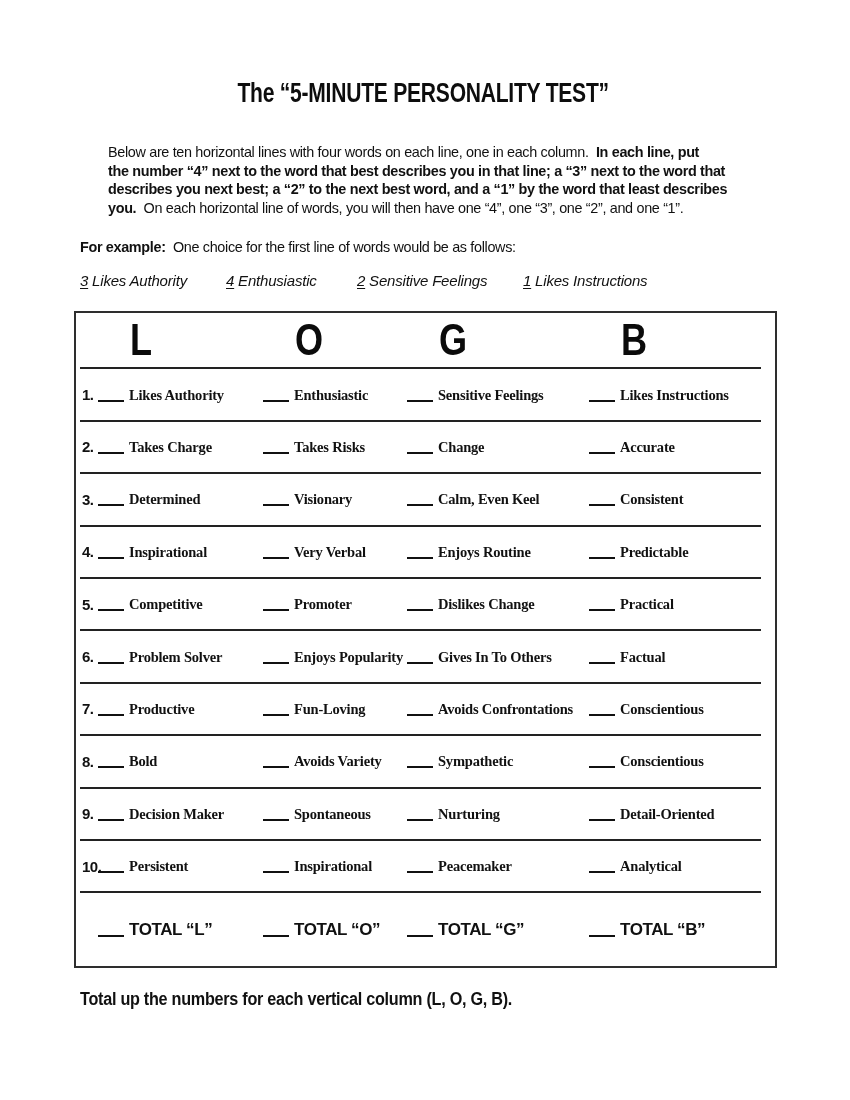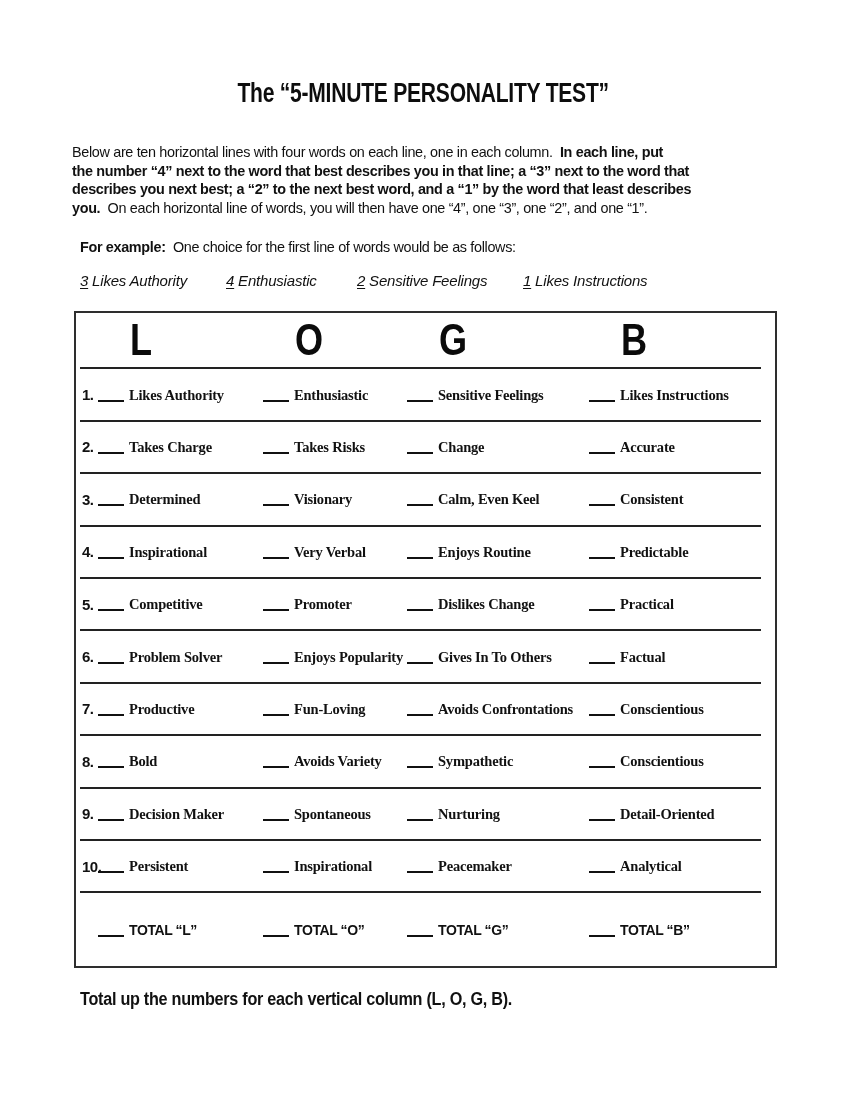--- a/index.html
+++ b/index.html
@@ -5,21 +5,21 @@
   html,body{margin:0;padding:0;background:#ffffff;}
   body{width:850px;height:1100px;font-family:"Liberation Sans",sans-serif;color:#111;}
   .page{position:relative;width:846px;height:1100px;overflow:hidden;}
 
   
   .title-wrap{margin-top:78px;text-align:center;}
   .title{display:inline-block;font-size:27px;font-weight:700;letter-spacing:-0.3px;
          transform:scaleX(0.78);transform-origin:center;white-space:nowrap;color:#0d0d0d;}
 
   
-  .instructions{margin:34px 0 0 72px;font-size:15px;line-height:18.6px;letter-spacing:-0.35px;}
+  .instructions{margin:34px 0 0 108px;font-size:15px;line-height:18.6px;letter-spacing:-0.35px;}
   .instr-line{white-space:pre;transform:scaleX(0.96);transform-origin:left center;}
   .seg{font-weight:400;}
   .seg.bold{font-weight:700;}
 
   
   .example-heading{margin:21px 0 0 80px;font-size:15px;letter-spacing:-0.35px;white-space:pre;
                    transform:scaleX(0.96);transform-origin:left center;}
   .example-heading .bold{font-weight:700;}
   .example-row{margin:17px 0 0 80px;font-size:15px;font-style:italic;letter-spacing:-0.2px;}
   .example-item{display:inline-block;white-space:nowrap;}
@@ -36,21 +36,21 @@
   .hcell{padding-left:32px;}
   .hletter{display:inline-block;font-size:44px;font-weight:700;line-height:1;color:#0b0b0b;
            transform:scaleX(0.82);transform-origin:left center;}
   .trow{height:52.4px;border-bottom:2px solid #222;}
   .trow-total{height:73px;}
   .rnum{font-size:15px;font-weight:700;letter-spacing:-0.5px;white-space:nowrap;}
   .tcell{white-space:nowrap;}
   .blank{display:inline-block;width:26px;height:12px;border-bottom:2px solid #111;
          margin-right:5px;vertical-align:-2px;}
   .trait{font-family:"Liberation Serif",serif;font-size:14.5px;font-weight:700;letter-spacing:-0.2px;}
-  .total-label{font-size:14px;font-weight:700;letter-spacing:-0.4px;}
+  .total-label{font-size:17px;font-weight:700;letter-spacing:-0.4px;}
 
   
   .footer{margin:21px 0 0 80px;}
   .footer span{display:inline-block;font-size:18px;font-weight:700;letter-spacing:-0.3px;
                white-space:nowrap;transform:scaleX(0.9);transform-origin:left center;}
 </style>
 </head>
 <body>
 
 <div class="page">

